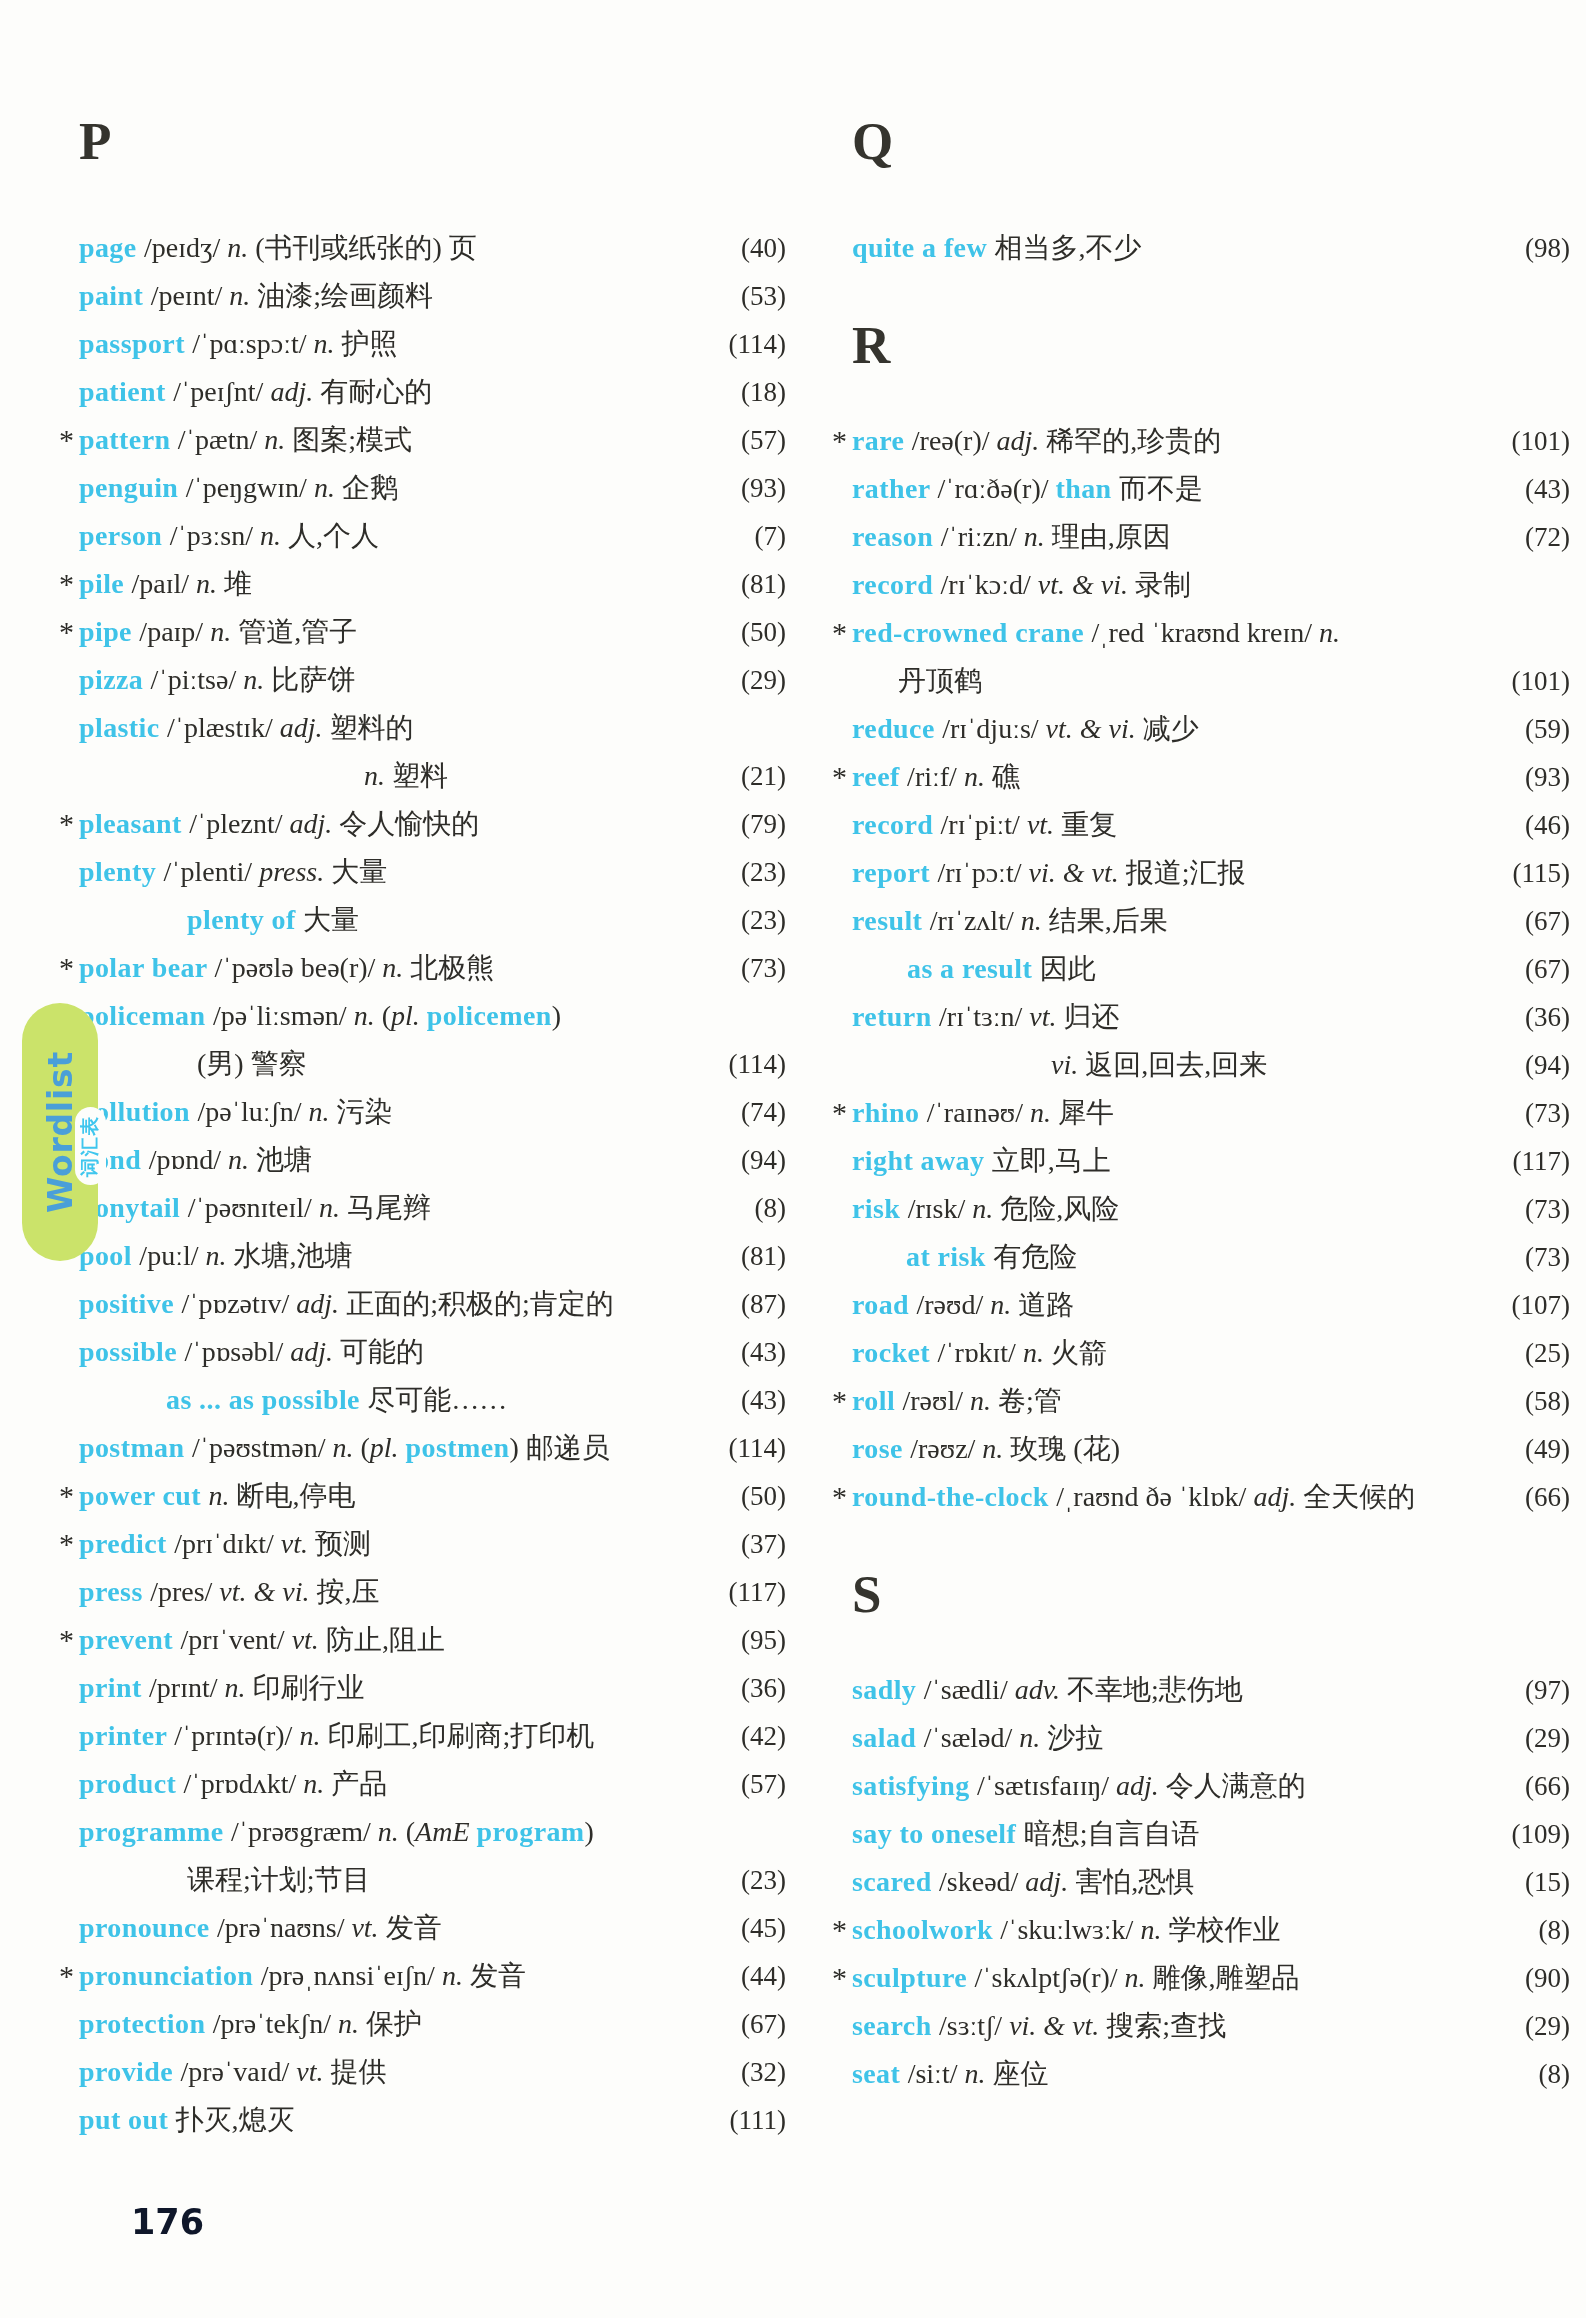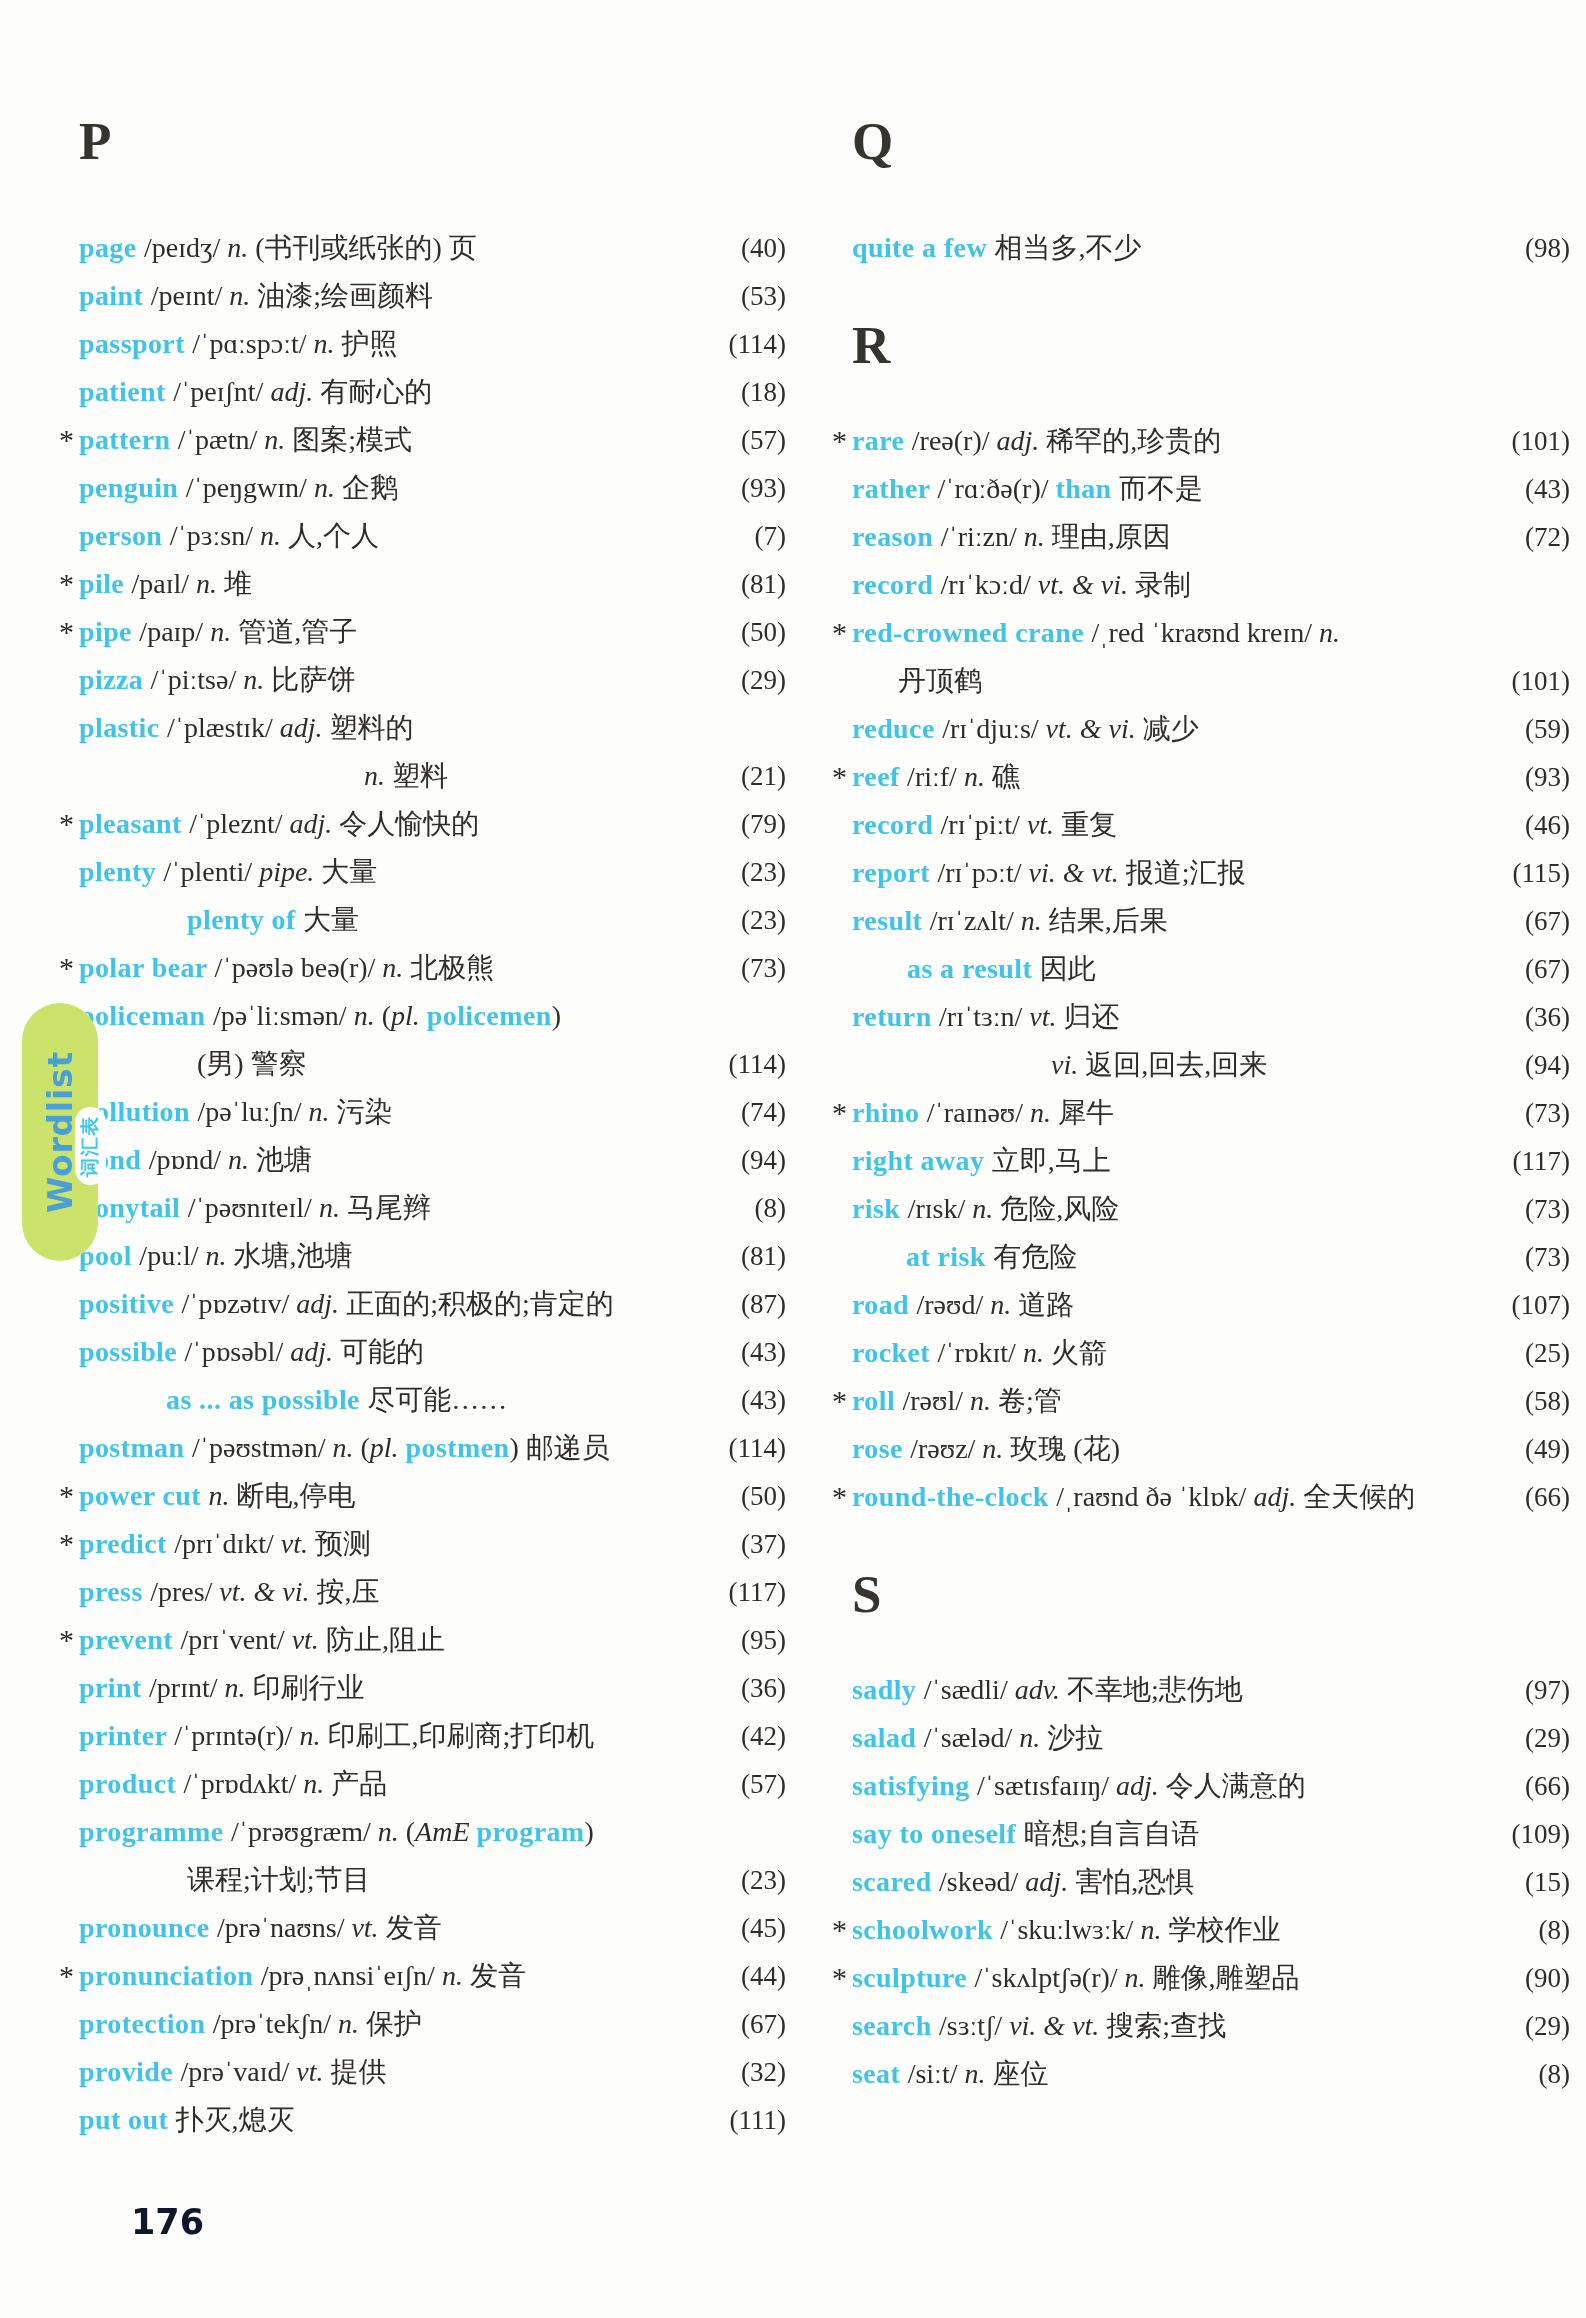--- a/index.html
+++ b/index.html
@@ -160,21 +160,21 @@
         </div>
 
         <div class="entry">
           <span class="star">*</span>
           <span class="segs"><span class="seg seg-w">pleasant </span><span class="seg seg-t">/ˈpleznt/ </span><span class="seg seg-i">adj. </span><span class="seg seg-t">令人愉快的</span></span>
           <span class="num">(79)</span>
         </div>
 
         <div class="entry">
           <span class="star"></span>
-          <span class="segs"><span class="seg seg-w">plenty </span><span class="seg seg-t">/ˈplenti/ </span><span class="seg seg-i">pipe. </span><span class="seg seg-t">大量</span></span>
+          <span class="segs"><span class="seg seg-w">plenty </span><span class="seg seg-t">/ˈplenti/ </span><span class="seg seg-i">press. </span><span class="seg seg-t">大量</span></span>
           <span class="num">(23)</span>
         </div>
 
         <div class="entry" style="padding-left: 108px;">
           <span class="star"></span>
           <span class="segs"><span class="seg seg-w">plenty of </span><span class="seg seg-t">大量</span></span>
           <span class="num">(23)</span>
         </div>
 
         <div class="entry">

